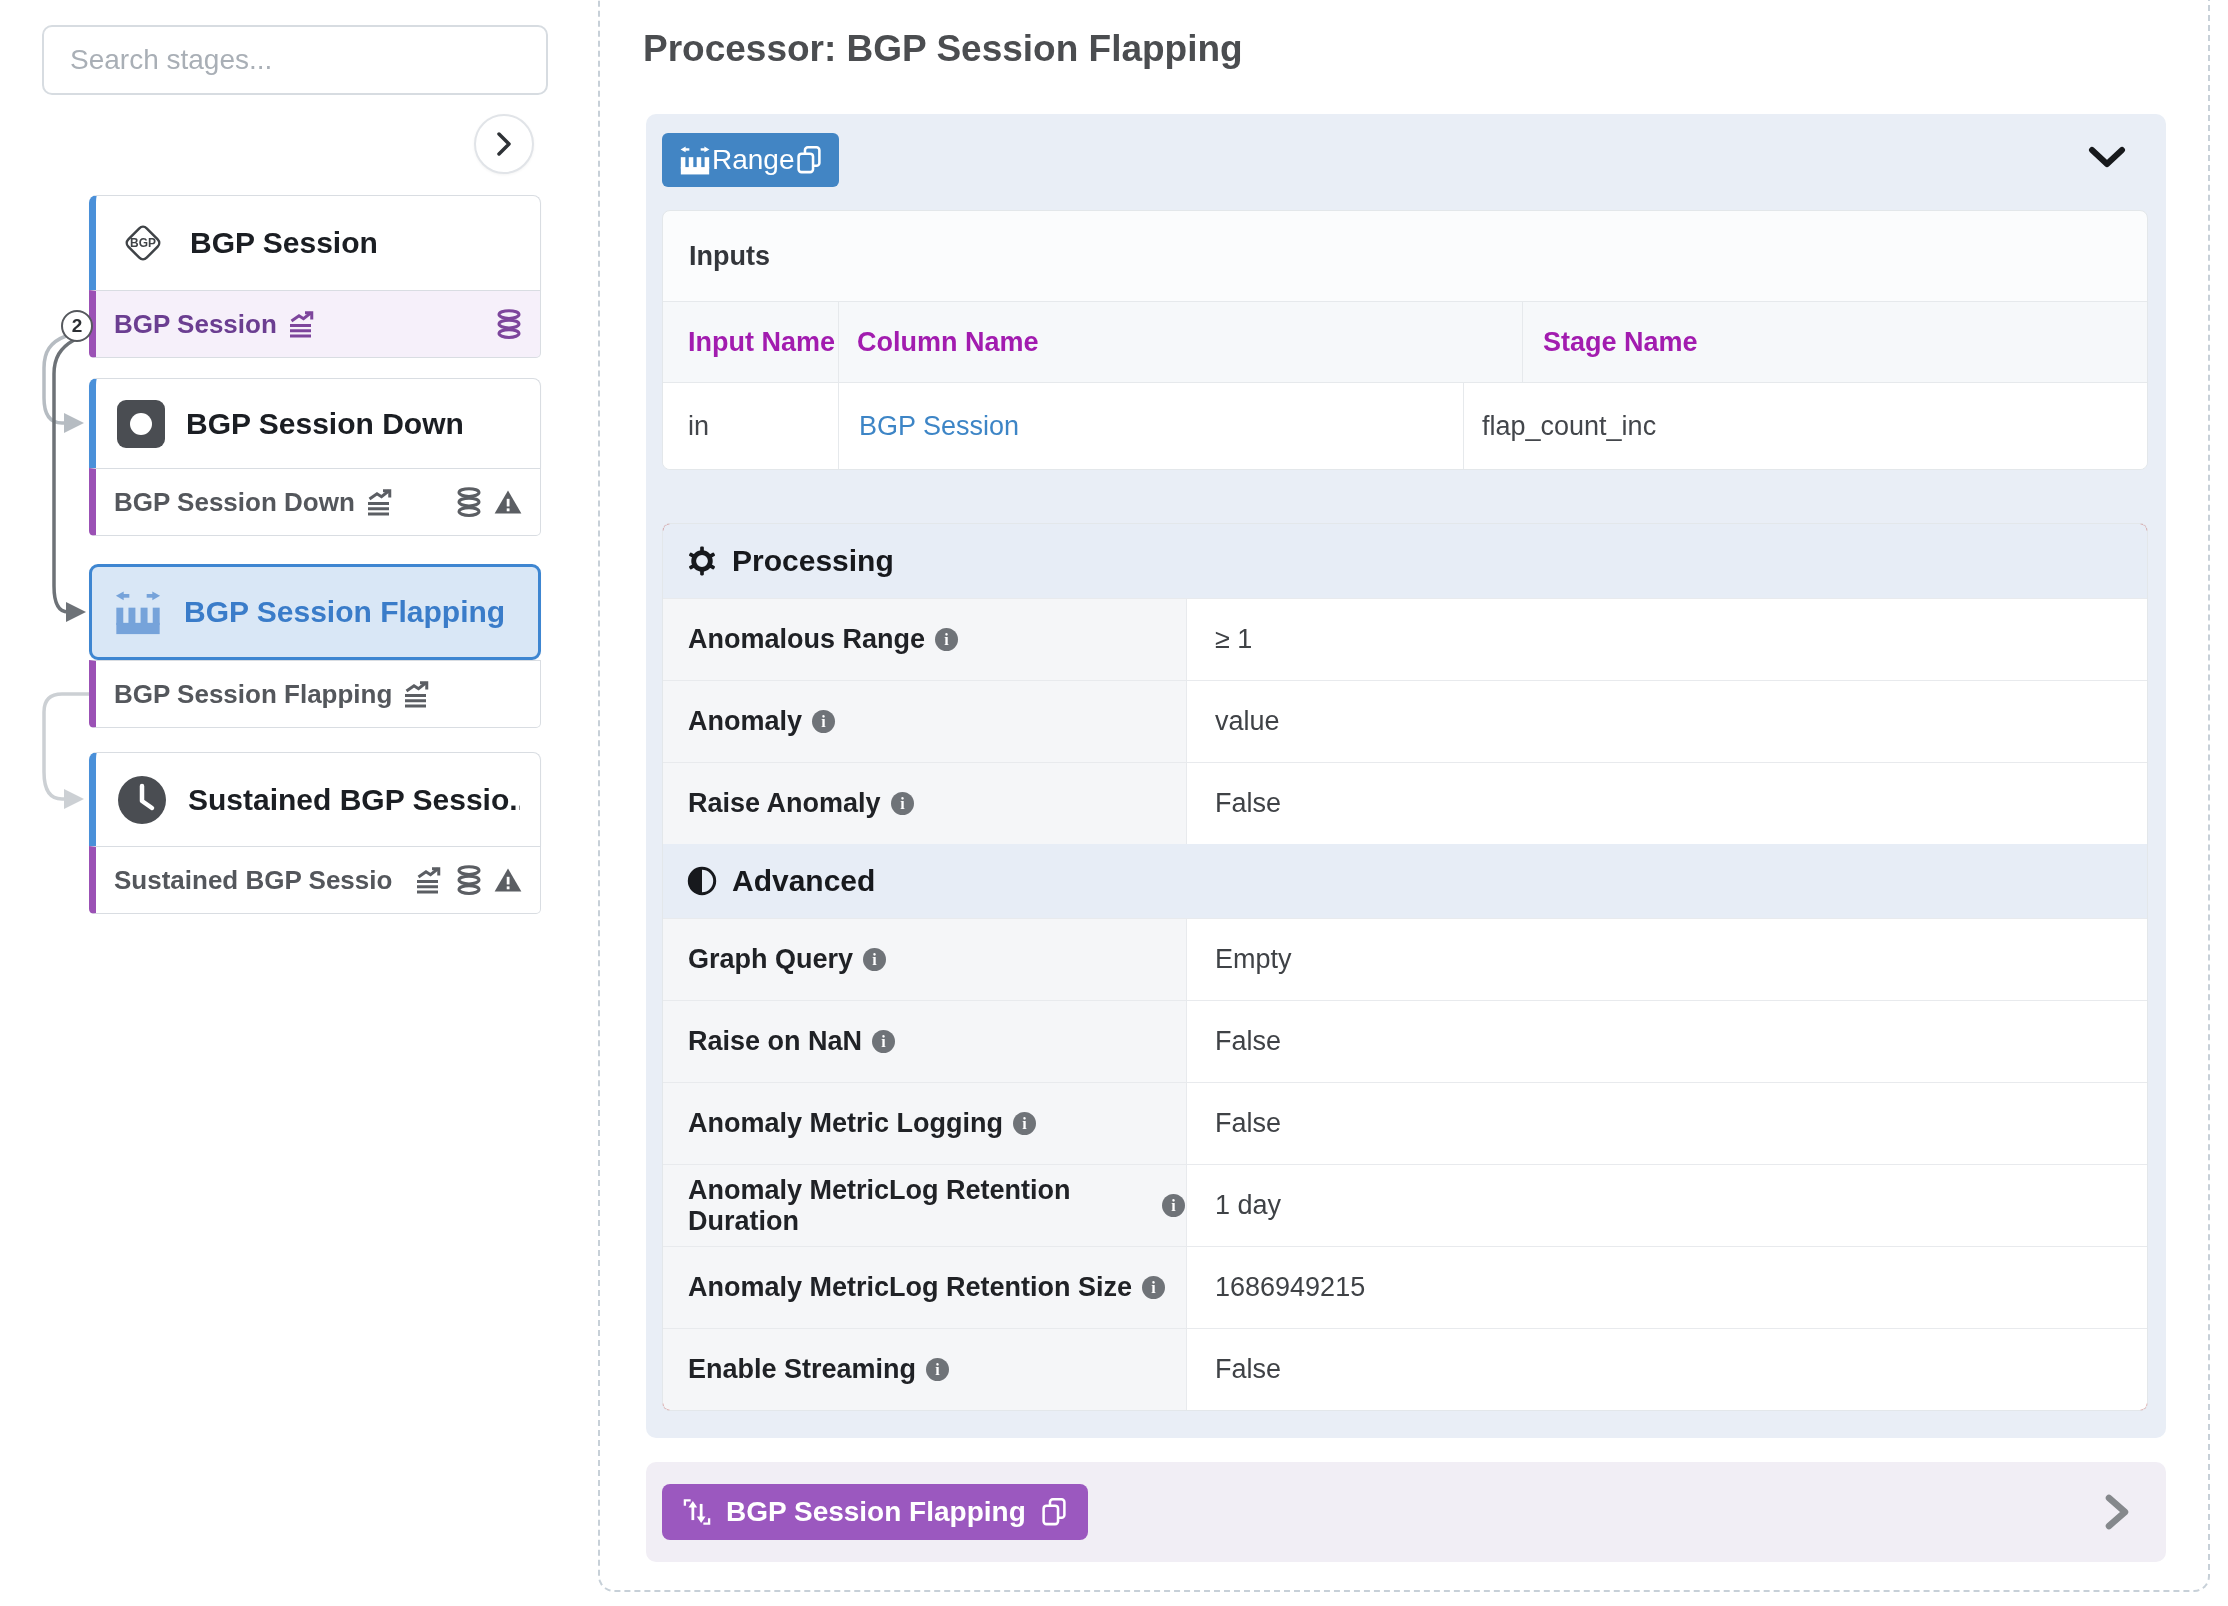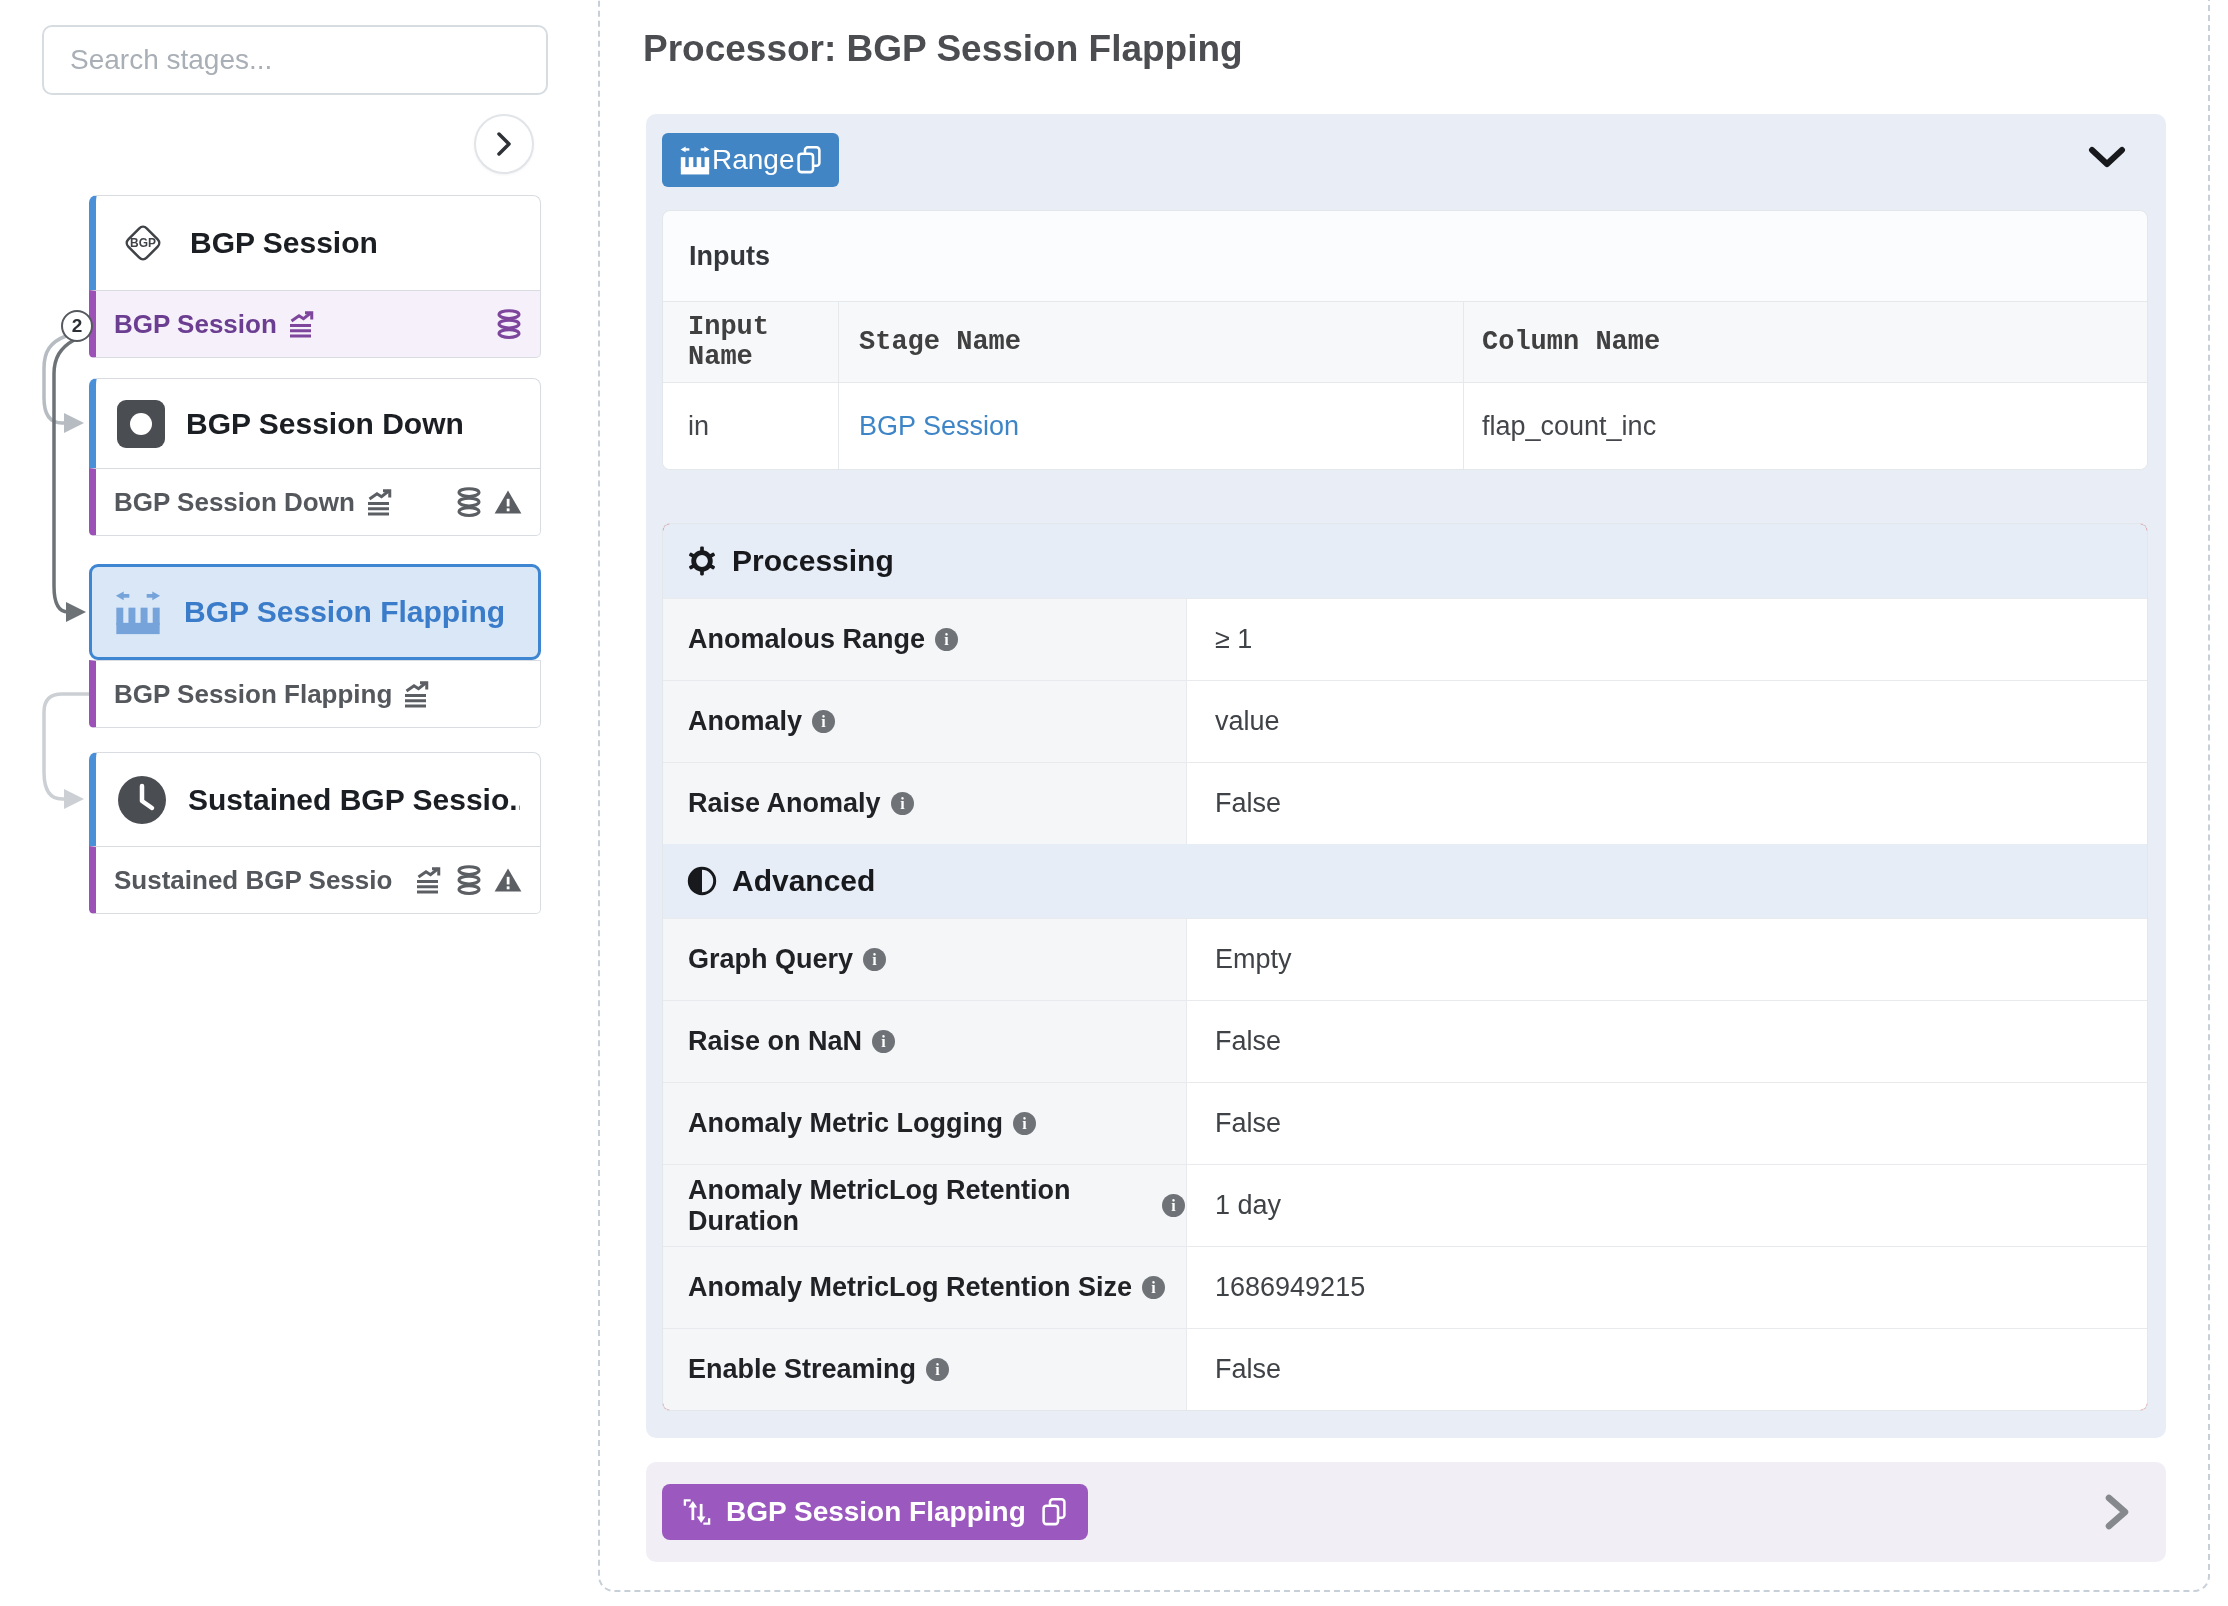--- a/index.html
+++ b/index.html
@@ -43,21 +43,21 @@
     font-family:inherit;}
   .panel-chevron{position:absolute;right:40px;top:32px;cursor:pointer;background:none;border:none;padding:0;}
 
   .inputs-card{position:absolute;left:16px;top:96px;width:1486px;box-sizing:border-box;background:#fbfcfd;
     border:1px solid #e3e7ea;border-radius:8px;overflow:hidden;}
   .inputs-caption{height:90px;display:flex;align-items:center;padding-left:26px;font-size:27px;font-weight:700;color:#33363b;}
   .t-row{display:flex;}
   .t-head{height:80px;background:#f6f8fa;border-top:1px solid #e6e9ec;}
   .t-data{height:86px;background:#ffffff;border-top:1px solid #e6e9ec;}
   .t-cell{display:flex;align-items:center;box-sizing:border-box;font-size:27px;color:#43464b;}
-  .t-head .t-cell{font-weight:700;color:#404040;font-family:Liberation Mono, monospace;}
+  .t-head .t-cell{font-weight:700;color:#a21caf;}
   .c1{width:175px;padding-left:25px;}
   .c2{width:625px;padding-left:20px;border-left:1px solid #e6e9ec;}
   .c3{flex:1;padding-left:18px;border-left:1px solid #e6e9ec;}
   .stage-link{color:#3d85c6;cursor:pointer;}
 
   .settings-card{position:absolute;left:16px;top:409px;width:1486px;box-sizing:border-box;background:#b91c1c;
     border:1px solid #e3e7ea;border-radius:8px;overflow:hidden;}
   .section-band{height:74px;background:#e7edf6;display:flex;align-items:center;gap:15px;padding-left:24px;}
   .section-title{font-size:30px;font-weight:700;color:#17191d;}
   .s-row{display:flex;height:82px;}
@@ -289,22 +289,22 @@
         <svg width="38" height="24" viewBox="0 0 38 24">
             <polyline points="4,4 19,18 34,4" fill="none" stroke="#17191c" stroke-width="6" stroke-linecap="round" stroke-linejoin="round"></polyline>
           </svg>
       </span>
     </button>
 
     <div class="inputs-card">
       <div class="inputs-caption">Inputs</div>
       <div class="t-row t-head">
         <div class="t-cell c1">Input Name</div>
+        <div class="t-cell c3">Column Name</div>
         <div class="t-cell c2">Stage Name</div>
-        <div class="t-cell c3">Column Name</div>
       </div>
       <div class="t-row t-data">
         <div class="t-cell c1">in</div>
         <div class="t-cell c2">
             <span class="stage-link">BGP Session</span>
           </div>
         <div class="t-cell c3">flap_count_inc</div>
       </div>
     </div>
 

